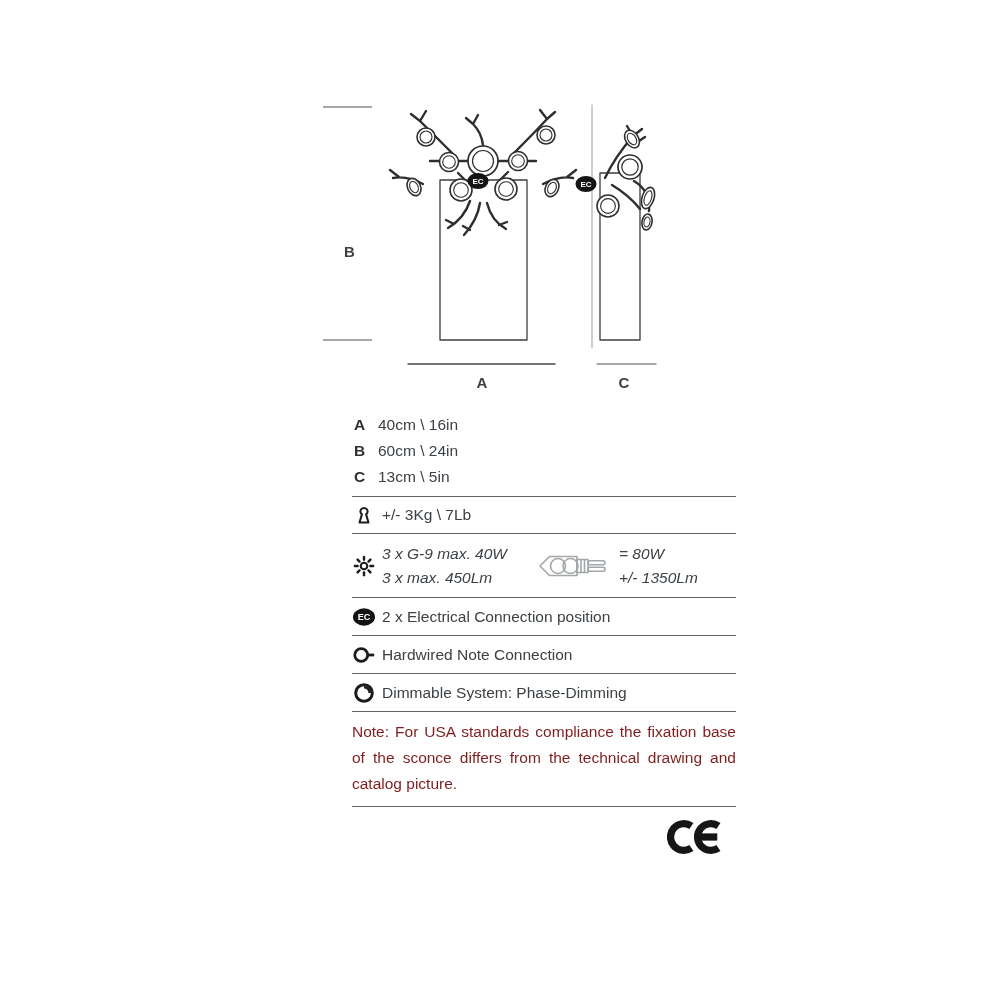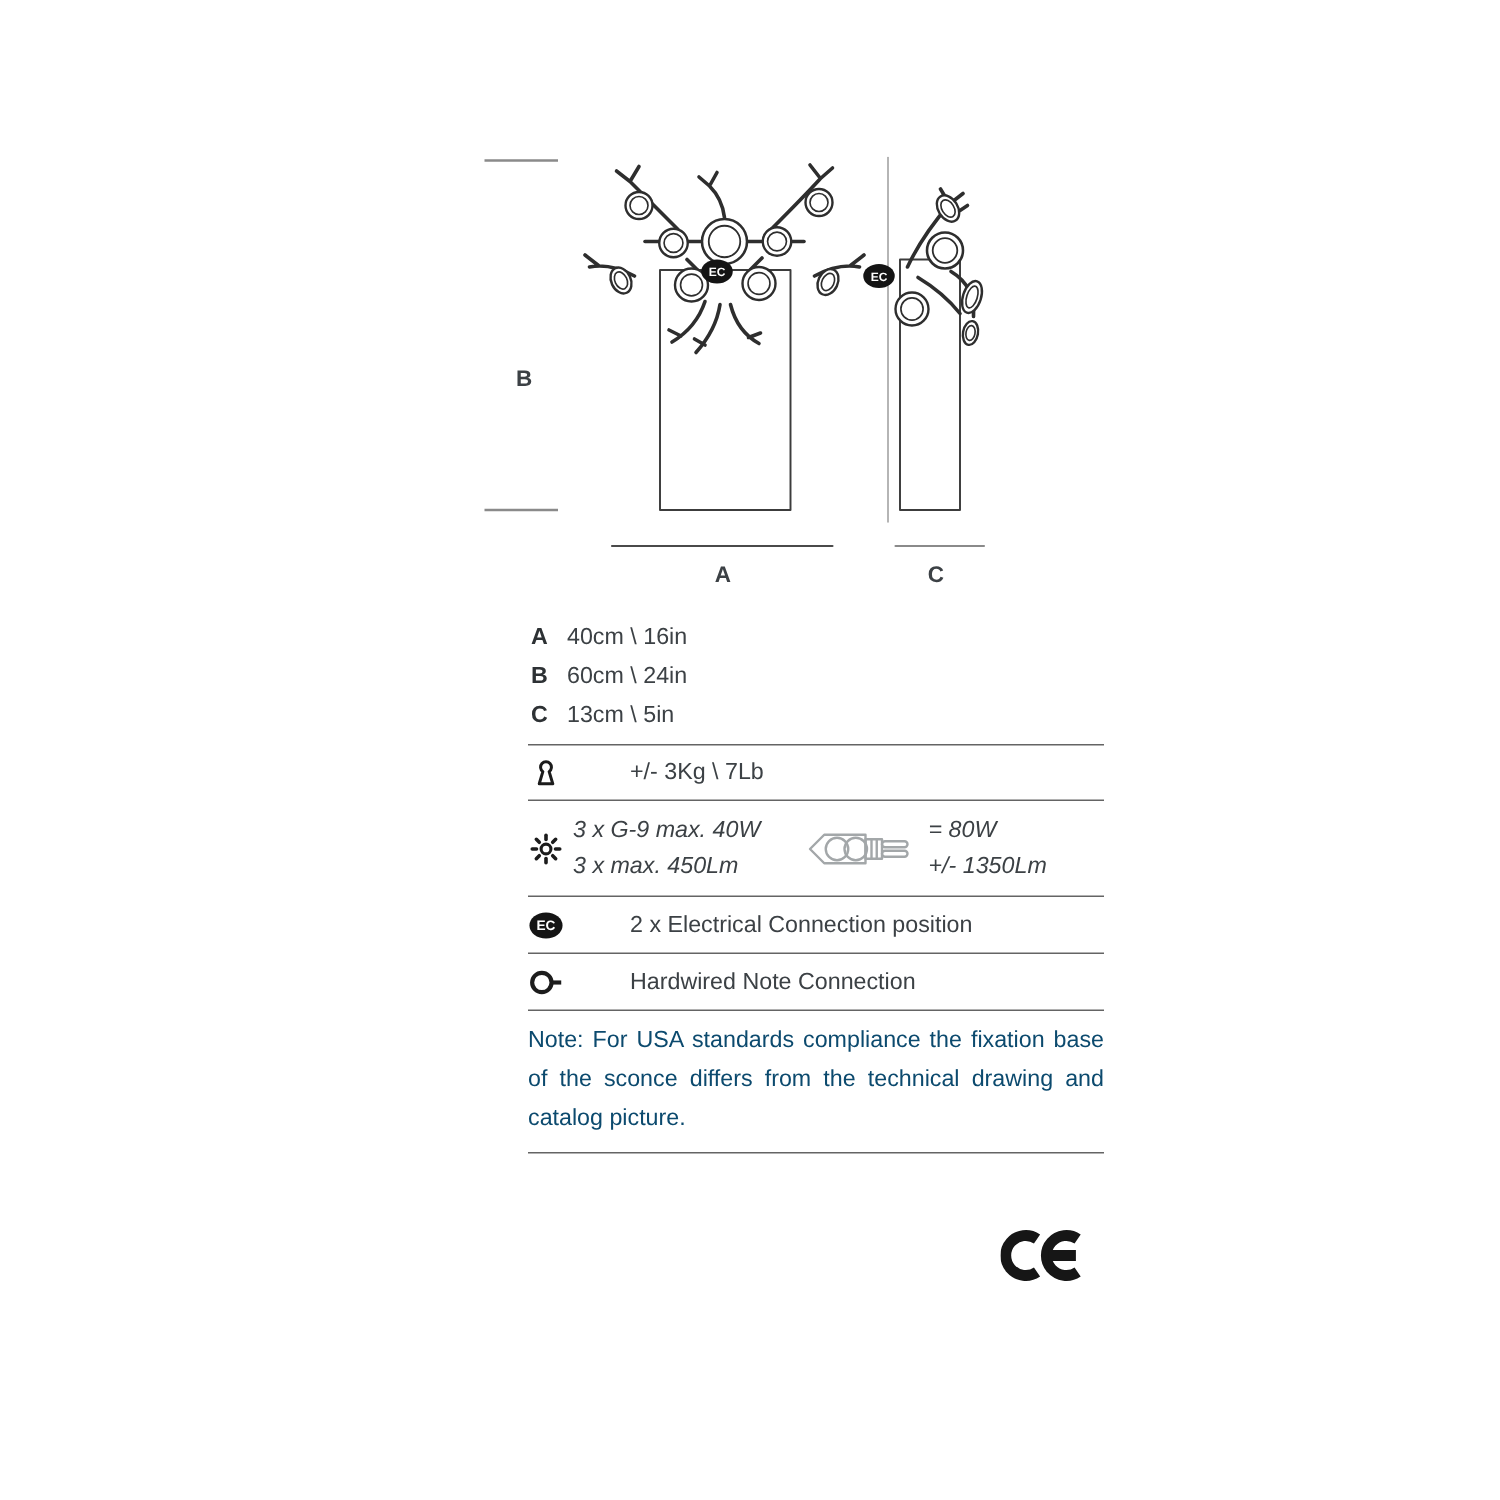--- a/index.html
+++ b/index.html
@@ -5,29 +5,29 @@
   html,body{margin:0;padding:0;background:#fff;}
   .canvas{position:relative;width:1000px;height:1000px;background:#ffffff;overflow:hidden;
           font-family:"Liberation Sans", sans-serif;color:#3c4145;}
   .drawing{position:absolute;left:300px;top:85px;width:440px;height:315px;}
   .spec{position:absolute;left:352px;top:410px;width:384px;font-size:15.5px;}
   .row{display:flex;align-items:center;border-bottom:1.5px solid #646464;box-sizing:border-box;}
   .row.dims{display:block;padding:2px 0 6px 2px;border-bottom:1.5px solid #646464;}
   .dimline{display:flex;align-items:baseline;line-height:26px;}
   .dletter{font-weight:bold;color:#2d3134;width:24px;display:inline-block;}
   .icell{width:24px;margin:0 6px 0 0;display:flex;align-items:center;justify-content:center;flex:0 0 auto;}
-  .rtext{white-space:nowrap;margin-left:38px;}
+  .rtext{white-space:nowrap;}
   .row.simple{height:38px;}
   .row.weight{height:37px;}
   .row.lamp{height:64px;font-style:italic;}
   .lampcol{line-height:24px;}
   .lampcol.c1{width:153px;}
   .bulbsvg{margin:0 8px 0 2px;flex:0 0 auto;}
   .row.note-row{display:block;border-bottom:1.5px solid #646464;padding:7px 0 9px 0;}
-  .note-text{text-align:justify;line-height:26px;color:#0c4a6e;}
+  .note-text{text-align:justify;line-height:26px;color:#7f1d1d;}
   .ce{position:absolute;left:667px;top:817px;}
   svg text{font-family:"Liberation Sans", sans-serif;}
 </style>
 </head>
 <body>
 
 <div class="canvas">
 
   <svg class="drawing" viewBox="0 0 440 315" width="440" height="315">
 
@@ -203,20 +203,29 @@
     <div class="row simple">
       <span class="icell">
         <svg width="26" height="22" viewBox="0 0 26 22">
           <circle cx="10" cy="11" r="7" fill="none" stroke="#1c1c1c" stroke-width="3"></circle>
           <line x1="17" y1="11" x2="24" y2="11" stroke="#1c1c1c" stroke-width="3"></line>
         </svg>
       </span>
       <span class="rtext">Hardwired Note Connection</span>
     </div>
 
+    <div class="row simple">
+      <span class="icell">
+        <svg width="22" height="22" viewBox="0 0 22 22" fill="none" stroke="#1c1c1c">
+          <circle cx="11" cy="11" r="8.3" stroke-width="3"></circle>
+          <path d="M11,5.2 A5.8,5.8 0 0 1 16.8,11" stroke-width="2.6"></path>
+        </svg>
+      </span>
+      <span class="rtext">Dimmable System: Phase-Dimming</span>
+    </div>
 
 
     <div class="row note-row">
       <div class="note-text">Note: For USA standards compliance the fixation base of the sconce differs from the technical drawing and catalog picture.</div>
     </div>
   </div>
 
   <svg class="ce" width="58" height="40" viewBox="0 0 60 40" fill="none" stroke="#161616" stroke-width="7.5">
     <path d="M25.2,8.6 A13.8,13.8 0 1 0 25.2,31.4"></path>
     <path d="M53.2,8.6 A13.8,13.8 0 1 0 53.2,31.4"></path>

